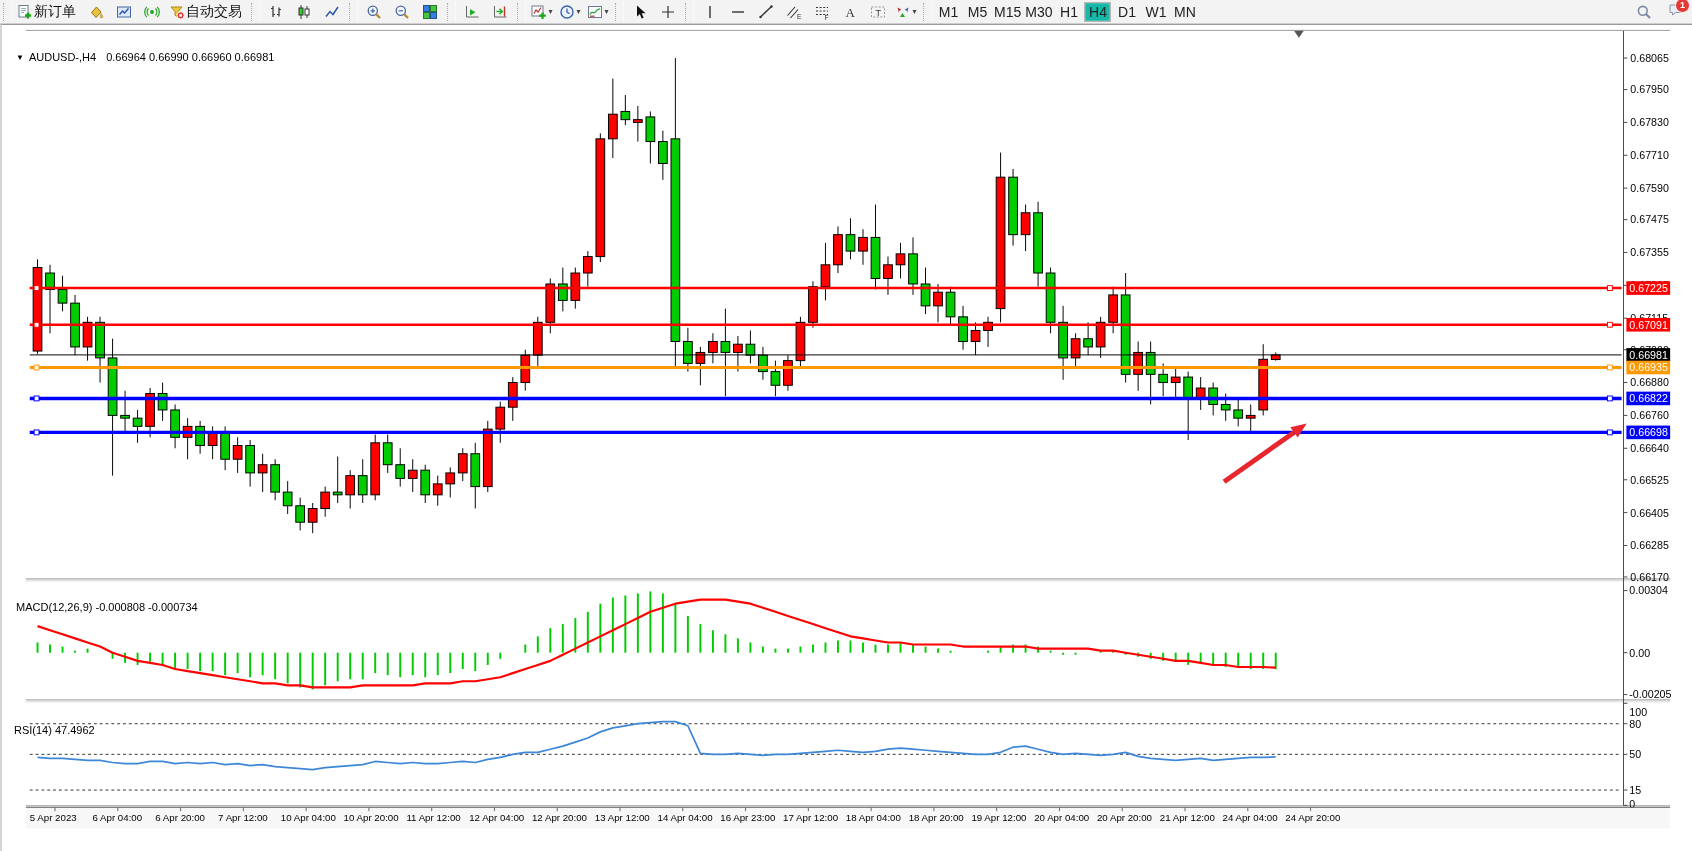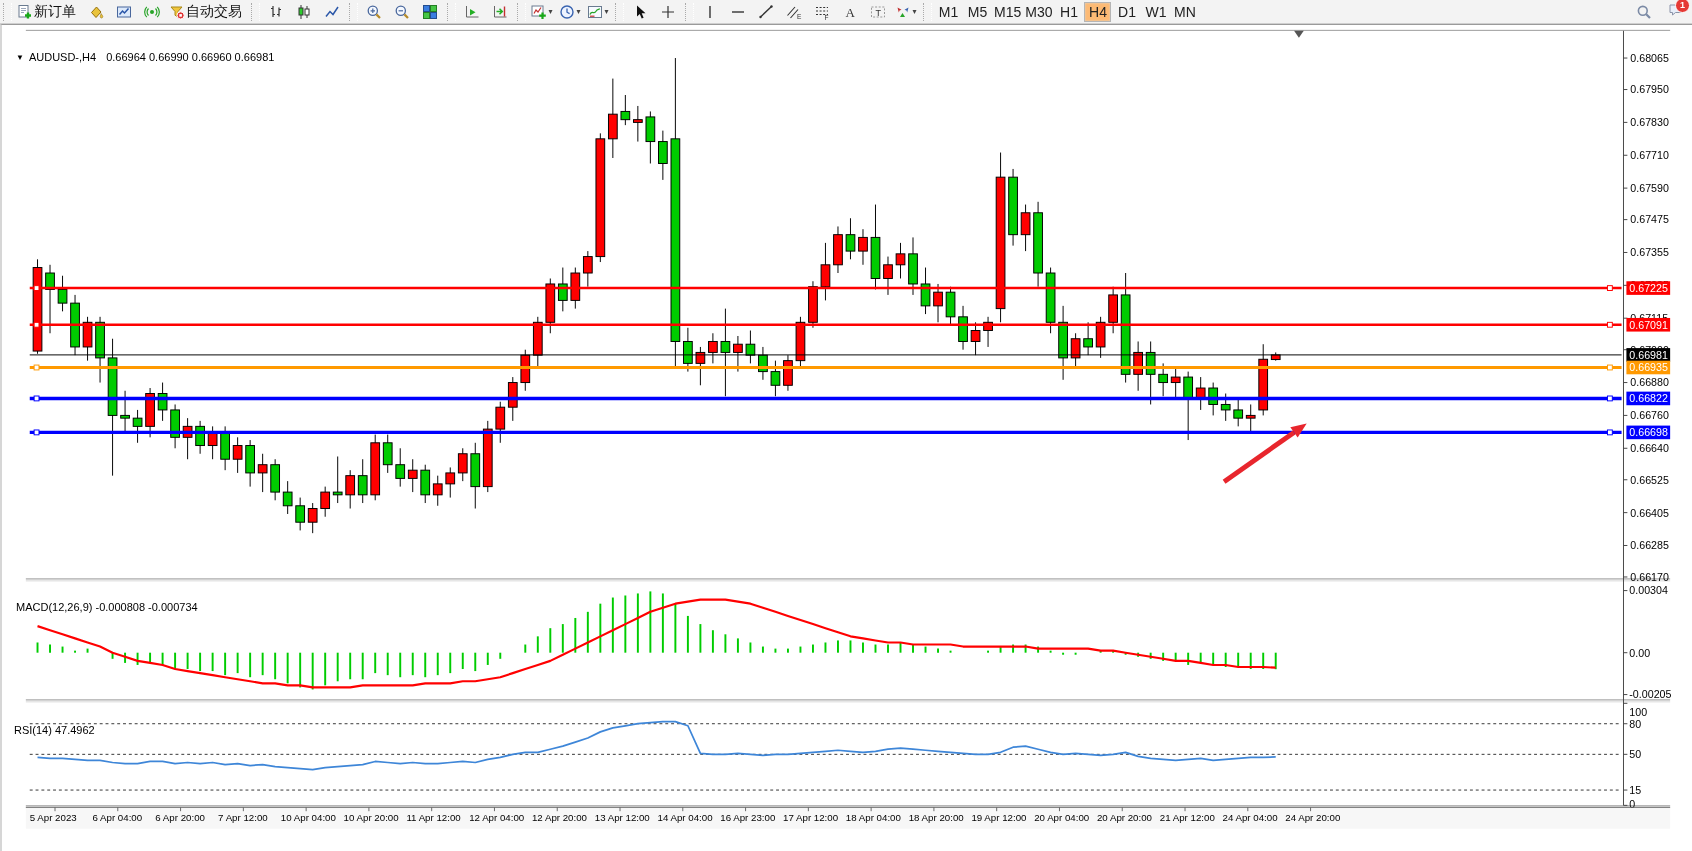--- a/index.html
+++ b/index.html
@@ -8,21 +8,21 @@
   #toolbar{position:absolute;left:0;top:0;width:1692px;height:23px;background:#f3f3f3;
     border-bottom:1px solid #cfcfcf;display:flex;align-items:center;white-space:nowrap;}
   .tb-grip{width:7px;height:18px;margin:0 2px 0 3px;border-left:1px dotted #aaa;border-right:1px dotted #fff;}
   .tb-btn{height:20px;min-width:22px;display:inline-flex;align-items:center;justify-content:center;
     padding:0 2px;border:1px solid transparent;border-radius:2px;cursor:default;}
   .tb-btn svg{display:block}
   .tb-label{font-size:14px;color:#111;margin:0 3px 0 1px;}
   .tb-caret{font-size:8px;color:#444;margin-left:1px;}
   .tf-btn{height:18px;min-width:25px;display:inline-flex;align-items:center;justify-content:center;
     font-size:14px;color:#222;border:1px solid transparent;margin:0 1px;}
-  .tf-btn.active{background:#fdba74;border:1px solid #b5b5b5;box-shadow:inset 0 0 2px #d8d8d8;}
+  .tf-btn.active{background:#14b8a6;border:1px solid #b5b5b5;box-shadow:inset 0 0 2px #d8d8d8;}
   #tb-right{margin-left:auto;display:flex;align-items:center;padding-right:8px;}
   #chat-wrap{position:relative;margin-left:10px;}
   #chat-badge{position:absolute;top:-4px;right:-6px;background:#e53935;color:#fff;font-size:9px;
     font-weight:bold;border-radius:50%;width:13px;height:13px;display:flex;align-items:center;justify-content:center;border:1px solid #fff;}
   
   #chart-window{position:absolute;left:0;top:24px;width:1692px;height:827px;background:#fff;
     border-top:1px solid #9a9a9a;border-left:2px solid #d6d6d6;box-sizing:border-box;}
   #chart-svg{position:absolute;left:0;top:0;}
   .overlay-label{position:absolute;font-size:11px;color:#000;pointer-events:none;}
   #chart-title{left:14px;top:26px;}

